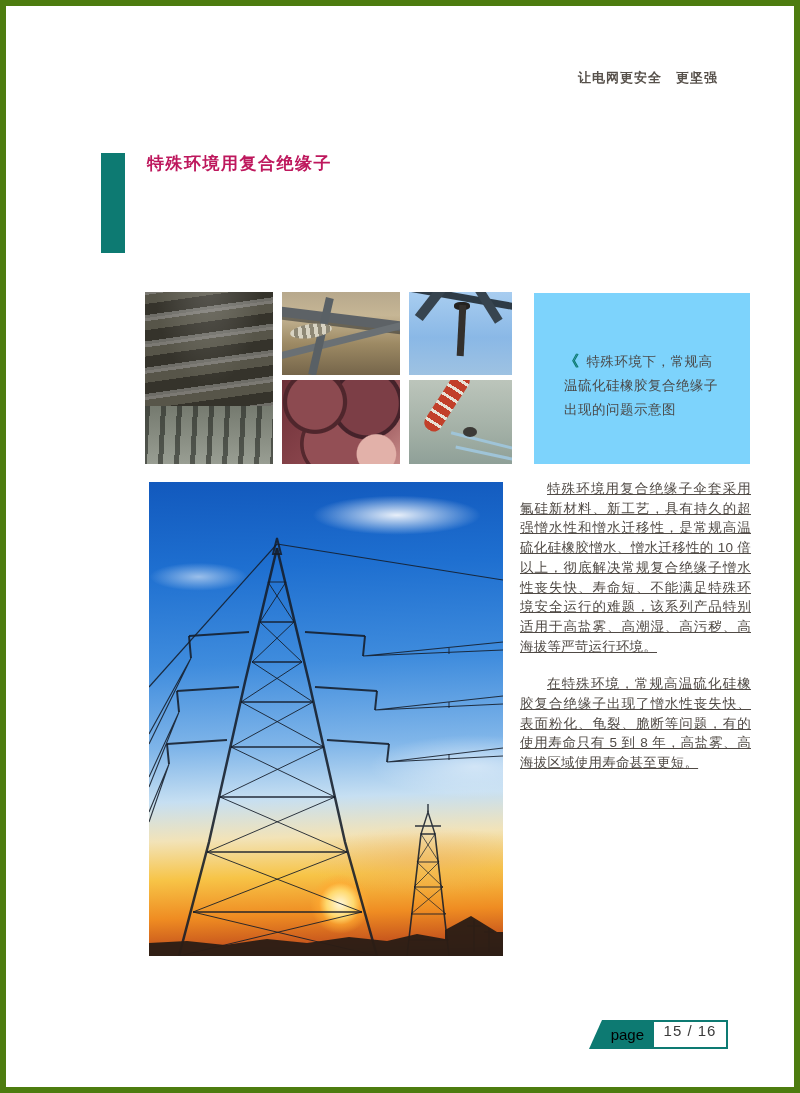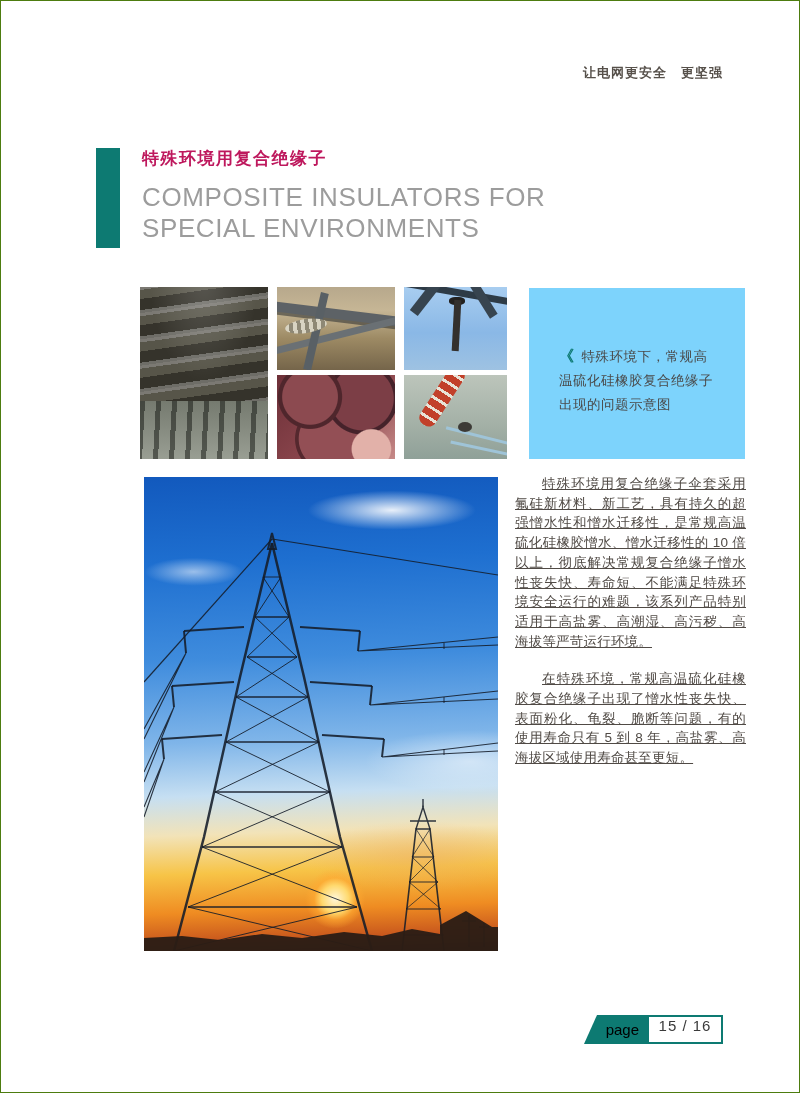--- a/index.html
+++ b/index.html
@@ -1,18 +1,18 @@
 <!DOCTYPE html>
 <html><head>
 <meta charset="utf-8">
 <style>
   html,body{margin:0;padding:0;background:#ffffff;}
   .page{
     position:relative;width:800px;height:1093px;background:#ffffff;
-    border:1px solid #4d7c0f;box-sizing:border-box;overflow:hidden;
+    border:6px solid #4d7c0f;box-sizing:border-box;overflow:hidden;
     font-family:"Liberation Sans","DejaVu Sans",sans-serif;
   }
   
   .slogan{position:absolute;top:63px;right:76px;font-size:13px;font-weight:bold;
     color:#56504a;letter-spacing:1px;white-space:pre;}
   
   .title-bar{position:absolute;left:95px;top:147px;width:24px;height:100px;background:#0d7a72;}
   .title-zh{position:absolute;left:141px;top:146px;font-size:17px;font-weight:bold;
     color:#be185d;letter-spacing:1.5px;}
   .title-en{position:absolute;left:141px;top:181px;font-size:26px;color:#9c9c9c;
@@ -91,24 +91,20 @@
 </style>
 </head>
 <body>
 
 <div class="page">
 
   <div class="slogan">让电网更安全　更坚强</div>
 
   <div class="title-bar"></div>
   <div class="title-zh">特殊环境用复合绝缘子</div>
-  <div class="title-en">
-    <div>COMPOSITE INSULATORS FOR</div>
-    <div>SPECIAL ENVIRONMENTS</div>
-  </div>
 
   <div class="photo ph1">
     <div class="ph1-discs"></div>
     <div class="ph1-base"></div>
   </div>
   <div class="photo ph2">
     <div class="beam ph2-beam1"></div>
     <div class="beam ph2-beam2"></div>
     <div class="beam ph2-beam3"></div>
     <div class="ph2-coil"></div>

